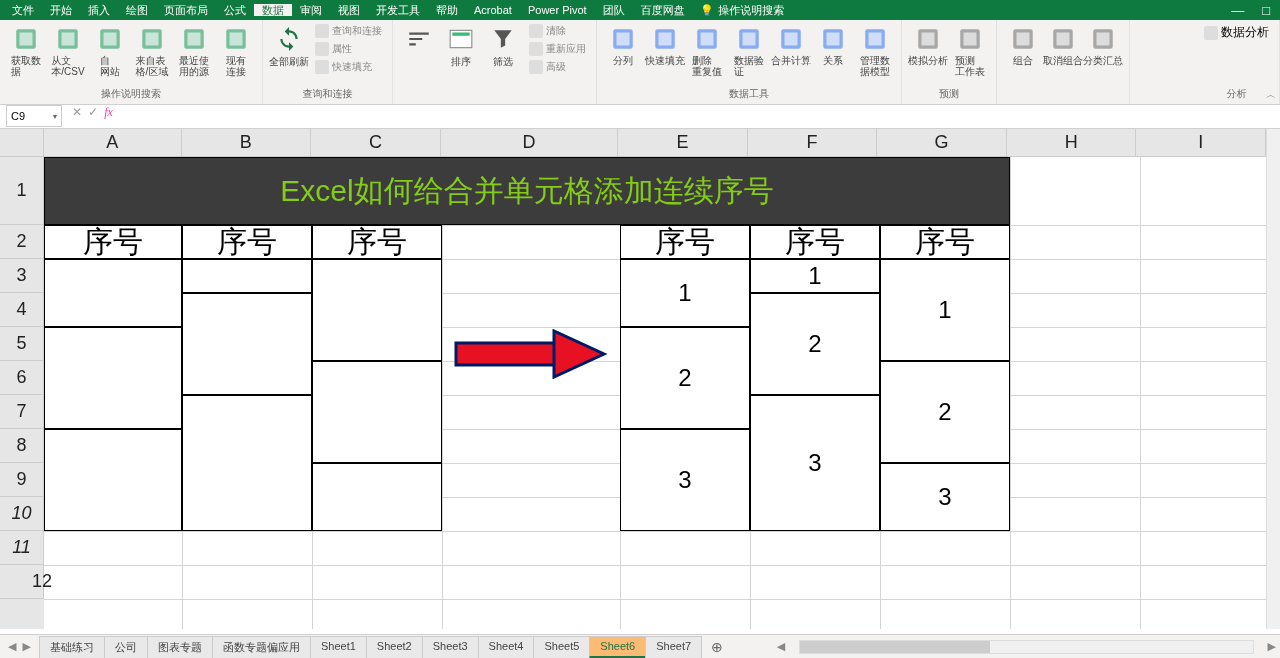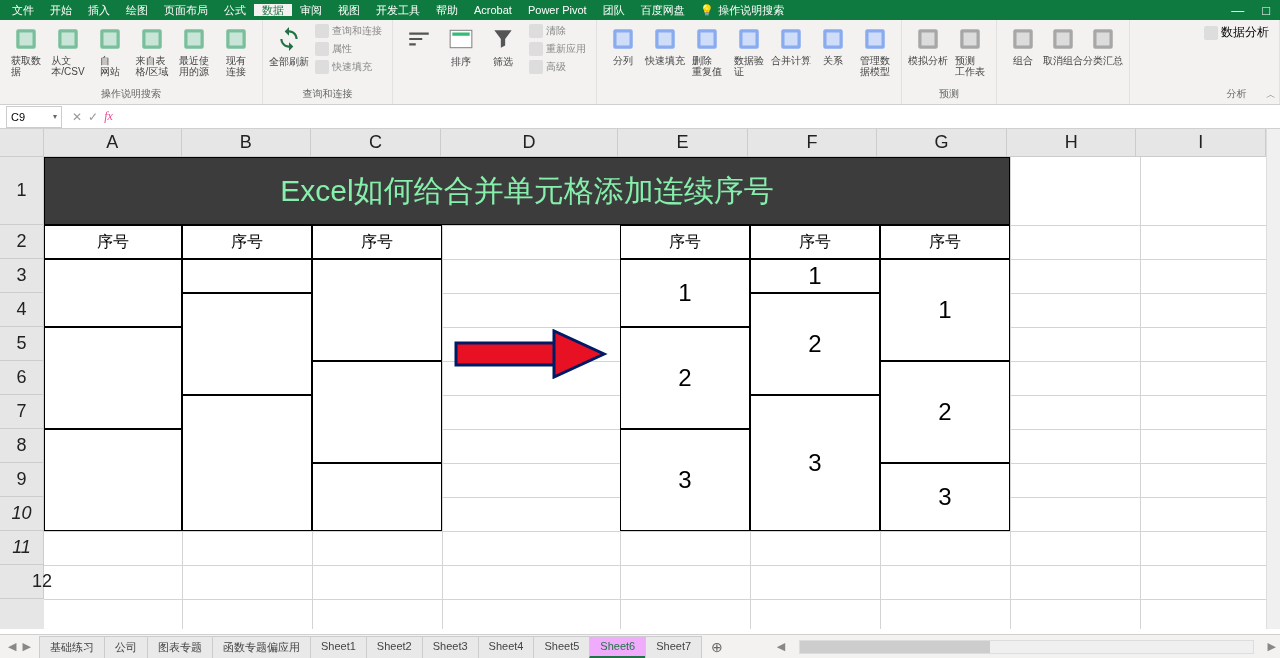--- a/index.html
+++ b/index.html
@@ -19,52 +19,52 @@
 .r-btn-big { display: flex; flex-direction: column; align-items: center; width: 40px; font-size: 10px; color: #444; cursor: pointer; padding-top: 2px; }
 .r-btn-big .icon { width: 28px; height: 28px; display: flex; align-items: center; justify-content: center; margin-bottom: 2px; }
 .r-btn-big .icon svg { width: 26px; height: 26px; }
 .r-small-col { display: flex; flex-direction: column; gap: 2px; font-size: 10px; color: #888; }
 .r-small-item { display: flex; align-items: center; gap: 3px; padding: 1px 4px; cursor: pointer; }
 .r-small-item .sicon { width: 14px; height: 14px; background: #ddd; border-radius: 2px; }
 .ribbon-right { margin-left: auto; display: flex; }
 .ribbon-collapse { position: absolute; right: 4px; bottom: 2px; font-size: 10px; color: #666; cursor: pointer; }
 
 
-.formula-bar { height: 24px; border-bottom: 1px solid #d0d0d0; display: flex; align-items: center; background: #fff; }
+.formula-bar { height: 24px; border-bottom: 1px solid #d0d0d0; display: flex; background: #fff; }
 .name-box { width: 56px; height: 22px; border: 1px solid #ccc; margin: 0 4px 0 6px; display: flex; align-items: center; padding: 0 4px; font-size: 11px; }
 .name-box::after { content: "▾"; margin-left: auto; font-size: 8px; color: #666; }
 .fx-btns { display: flex; gap: 6px; padding: 0 6px; color: #999; font-size: 12px; }
 .fx-label { font-style: italic; font-family: "Times New Roman"; color: #ec4899; padding-right: 6px; }
 .formula-input { flex: 1; height: 20px; border: none; outline: none; font-size: 11px; }
 
 
 .grid-wrap { position: relative; height: 500px; overflow: hidden; background: #fff; }
 .corner { position: absolute; left: 0; top: 0; width: 44px; height: 28px; background: #e6e6e6; border-right: 1px solid #ccc; border-bottom: 1px solid #ccc; cursor: pointer; }
 .col-headers { position: absolute; left: 44px; top: 0; right: 14px; height: 28px; display: flex; background: #e6e6e6; }
 .col-h { border-right: 1px solid #ccc; border-bottom: 1px solid #ccc; display: flex; align-items: center; justify-content: center; font-size: 18px; color: #222; cursor: pointer; }
 .row-headers { position: absolute; left: 0; top: 28px; width: 44px; bottom: 0; background: #e6e6e6; }
 .row-h { border-right: 1px solid #ccc; border-bottom: 1px solid #ccc; display: flex; align-items: center; justify-content: center; font-size: 18px; color: #222; cursor: pointer; height: 34px; }
 .row-h.big { height: 68px; }
 
 .cells { position: absolute; left: 44px; top: 28px; right: 14px; bottom: 0; }
-.title-cell { position: absolute; left: 0; top: 0; height: 68px; background: #3c3c3c; color: #86efac; display: flex; align-items: center; justify-content: center; font-size: 30px; border: 1px solid #000; }
-.header-cell { position: absolute; top: 68px; height: 34px; display: flex; align-items: center; justify-content: center; font-size: 16px; border: 1px solid #000; background: #fff; }
+.title-cell { position: absolute; left: 0; top: 0; height: 68px; background: #3c3c3c; color: #84cc16; display: flex; align-items: center; justify-content: center; font-size: 30px; border: 1px solid #000; }
+.header-cell { position: absolute; top: 68px; height: 34px; display: flex; align-items: center; justify-content: center; font-size: 30px; border: 1px solid #000; background: #fff; }
 .data-cell { position: absolute; display: flex; align-items: center; justify-content: center; font-size: 24px; border: 1px solid #000; background: #fff; }
 .gridline-v { position: absolute; top: 0; bottom: 0; width: 1px; background: #d4d4d4; }
 .gridline-h { position: absolute; left: 0; right: 0; height: 1px; background: #d4d4d4; }
 
 .arrow { position: absolute; }
 .vscroll { position: absolute; right: 0; top: 0; width: 14px; bottom: 0; background: #f0f0f0; border-left: 1px solid #ddd; }
 
 
 .sheet-bar { position: absolute; bottom: 0; left: 0; right: 0; height: 24px; background: #f3f2f1; border-top: 1px solid #d0d0d0; display: flex; align-items: center; font-size: 11px; }
 .sheet-nav { display: flex; gap: 6px; padding: 0 8px; color: #888; }
 .sheet-tabs { display: flex; }
 .sheet-tab { padding: 3px 10px; border: 1px solid #ccc; border-bottom: none; background: #e9e9e9; cursor: pointer; margin-right: -1px; color: #444; }
-.sheet-tab.active { background: #f0abfc; color: #217346; border-bottom: 2px solid #217346; }
+.sheet-tab.active { background: #fdba74; color: #217346; border-bottom: 2px solid #217346; }
 .sheet-add { padding: 0 10px; color: #666; cursor: pointer; font-size: 14px; }
 .hscroll { flex: 1; margin: 0 10px; height: 14px; background: #f0f0f0; border: 1px solid #ddd; position: relative; }
 .hscroll-thumb { position: absolute; left: 0; top: 0; bottom: 0; width: 42%; background: #cdcdcd; }
 </style>
 </head>
 <body>
 
 <div class="ribbon-tabs">
   <span id="tabs-holder"><span class="tab">文件</span><span class="tab">开始</span><span class="tab">插入</span><span class="tab">绘图</span><span class="tab">页面布局</span><span class="tab">公式</span><span class="tab active">数据</span><span class="tab">审阅</span><span class="tab">视图</span><span class="tab">开发工具</span><span class="tab">帮助</span><span class="tab">Acrobat</span><span class="tab">Power Pivot</span><span class="tab">团队</span><span class="tab">百度网盘</span></span>
   <span class="tell-me">
@@ -274,20 +274,21 @@
           <span class="icon">
             <svg viewBox="0 0 24 24">
               <rect x="3" y="3" width="18" height="18" rx="2" fill="#5b8def" opacity="0.7"></rect>
               <rect x="6" y="6" width="12" height="12" fill="#fff" opacity="0.6"></rect>
             </svg>
           </span>
           <span style="white-space:pre-line;line-height:1.1">管理数
 据模型</span>
         </div>
       </div>
+    <div class="label">数据工具</div>
   </div>
   <div class="ribbon-group">
     <div class="controls" id="g5c">
         <div class="r-btn-big">
           <span class="icon">
             <svg viewBox="0 0 24 24">
               <rect x="3" y="3" width="18" height="18" rx="2" fill="#888" opacity="0.7"></rect>
               <rect x="6" y="6" width="12" height="12" fill="#fff" opacity="0.6"></rect>
             </svg>
           </span>

